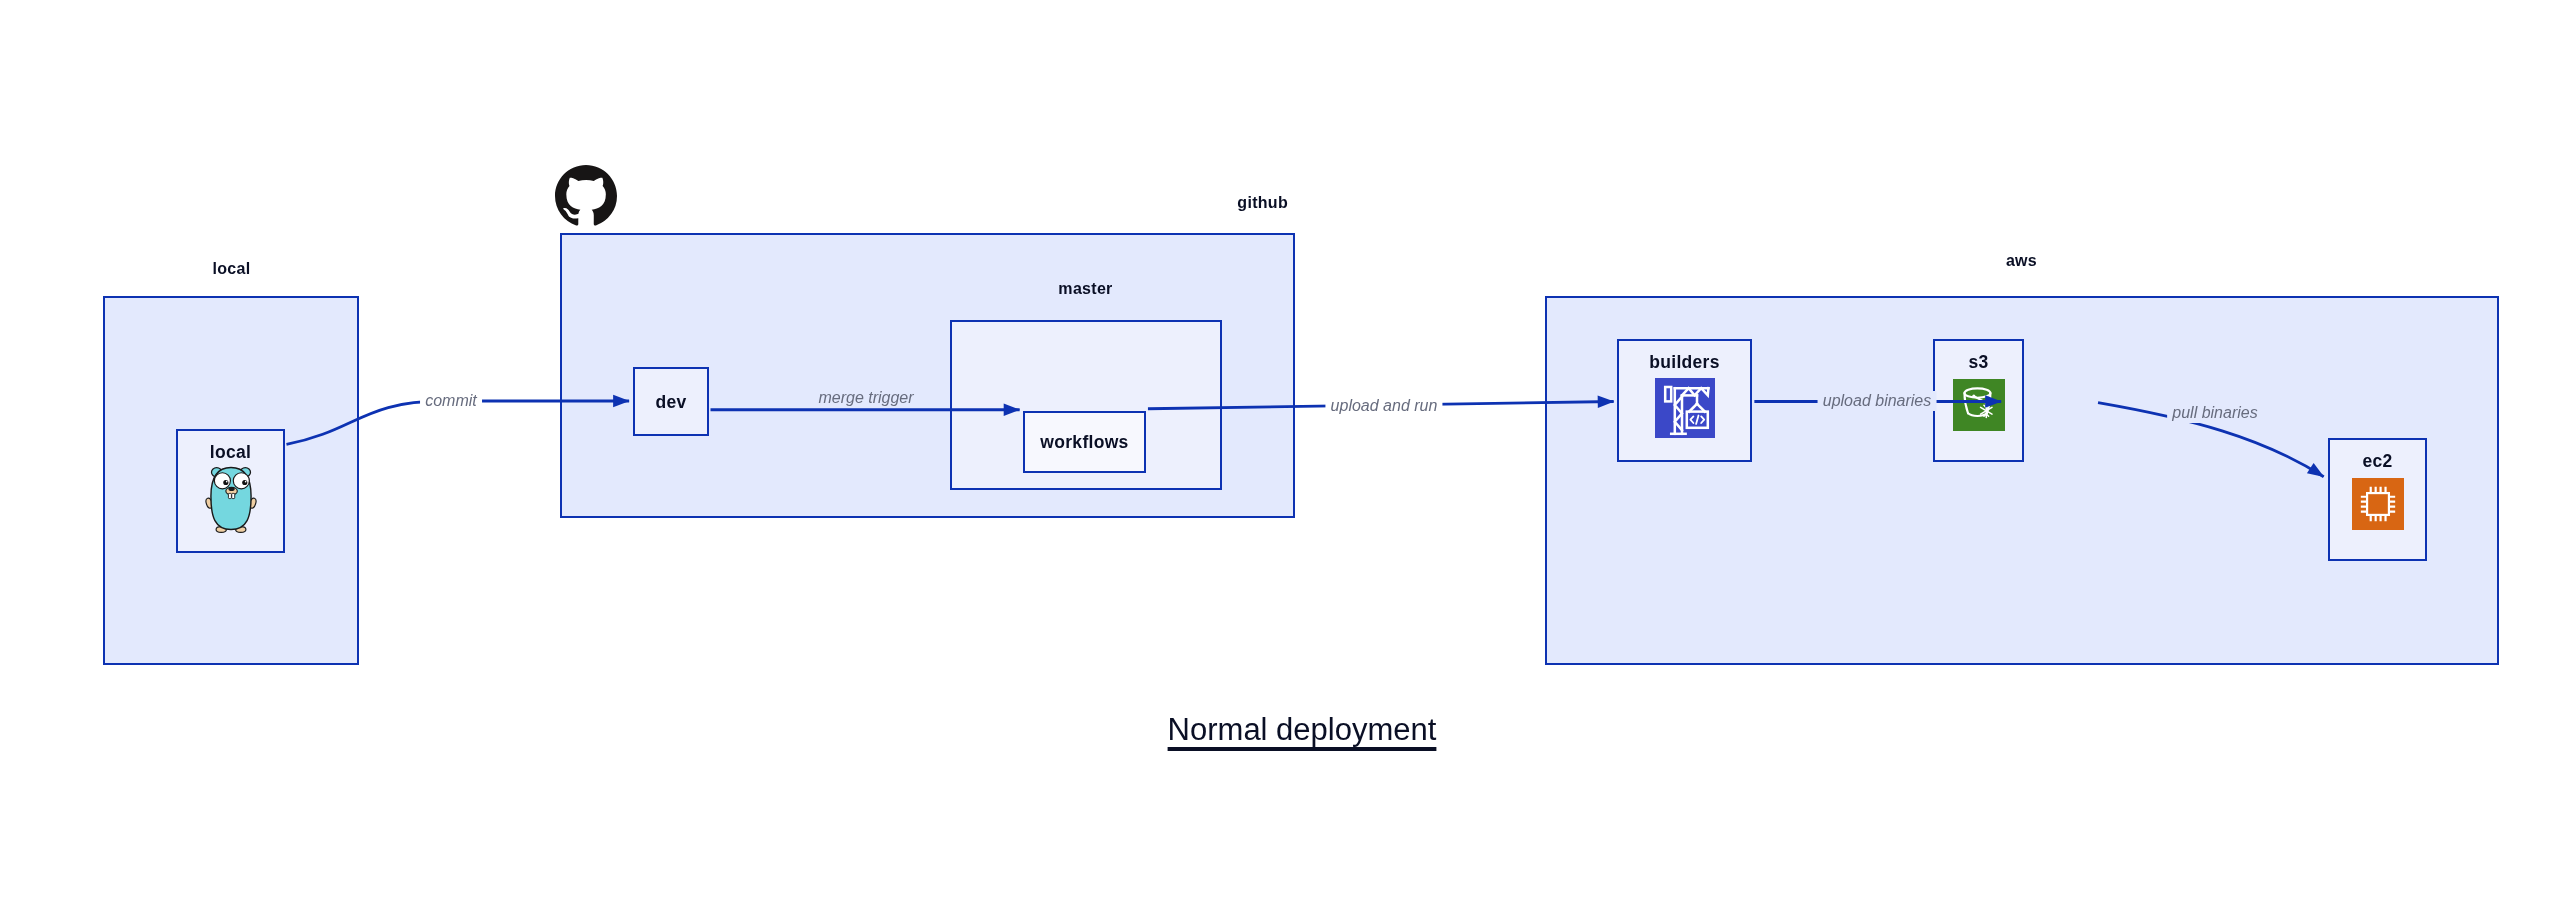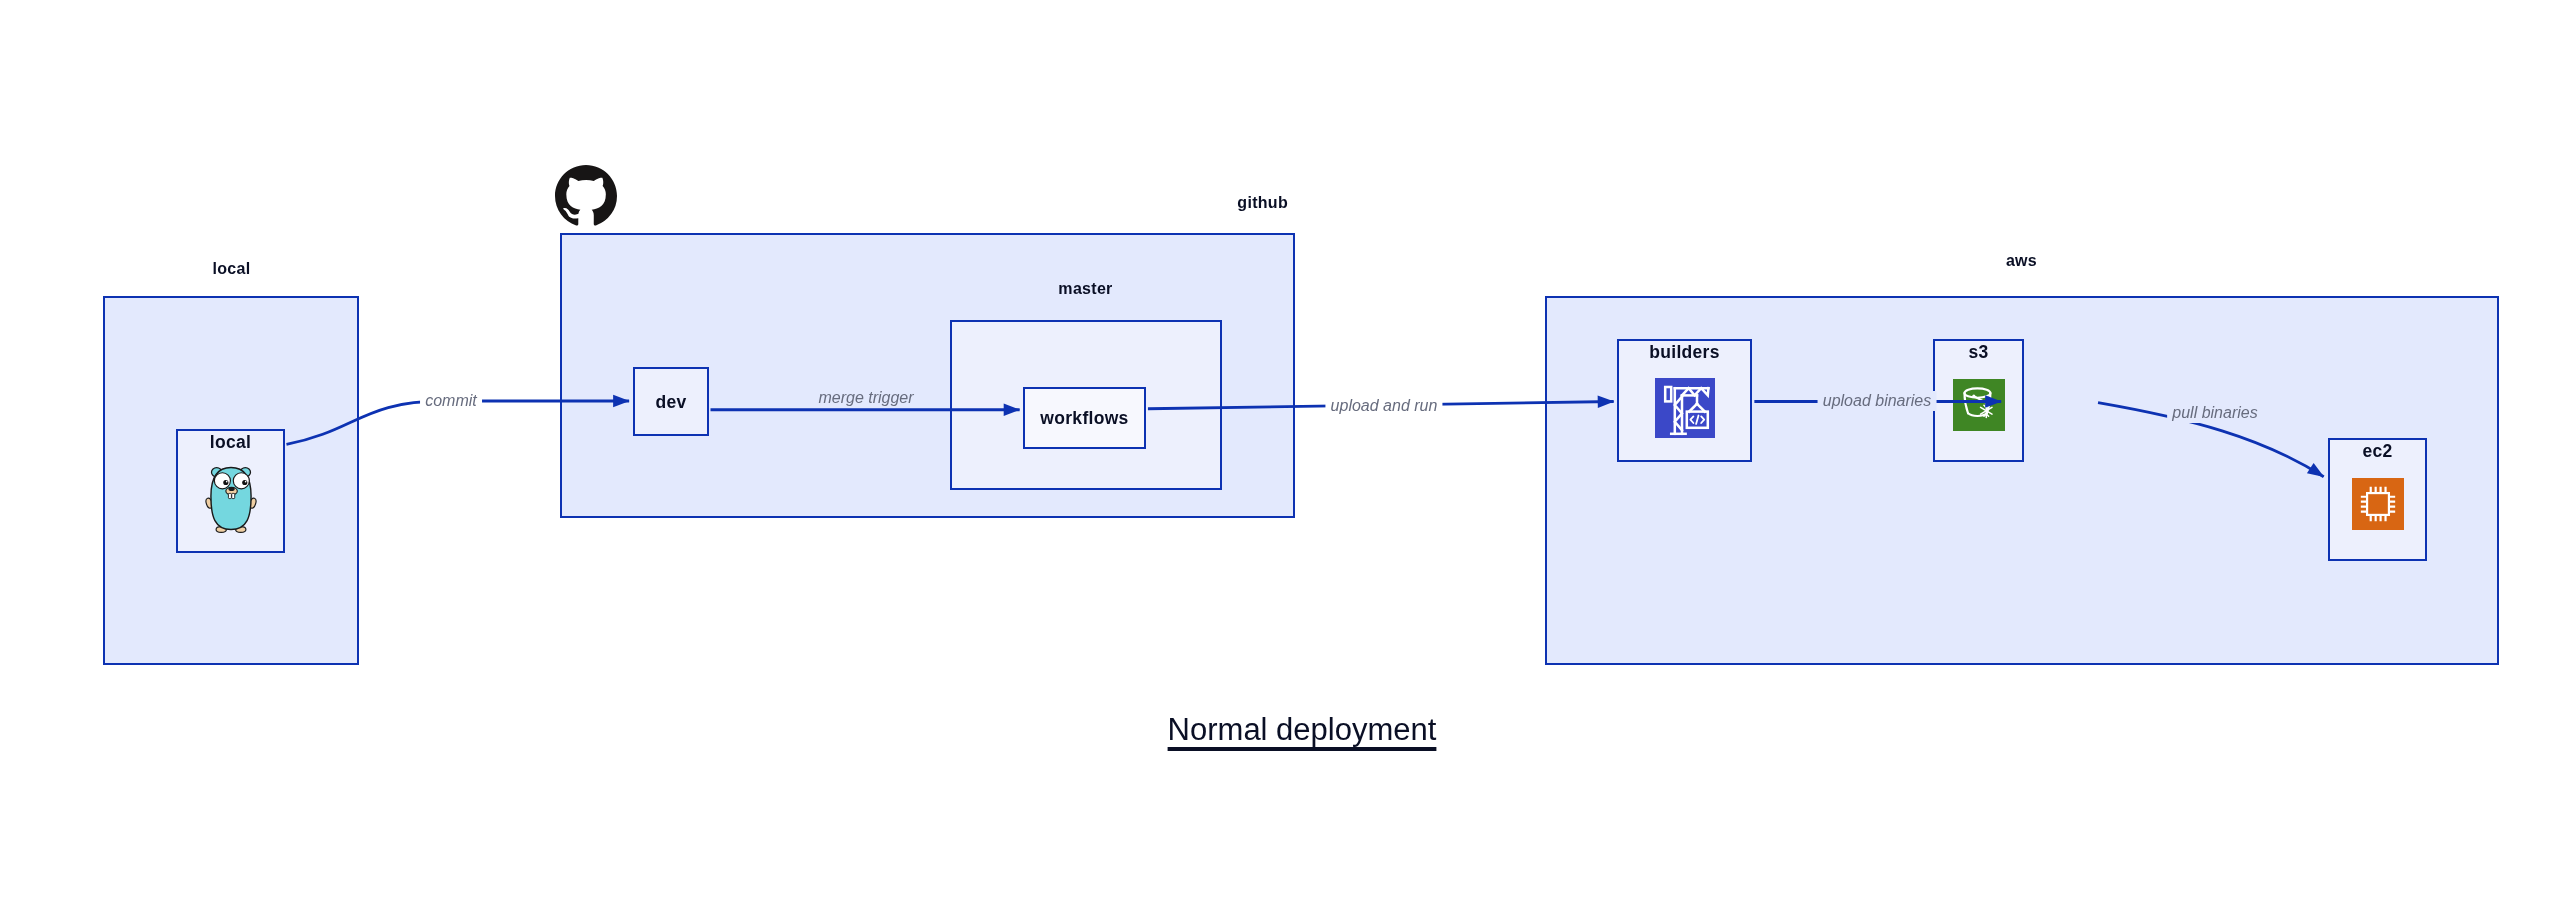--- a/index.html
+++ b/index.html
@@ -5,22 +5,22 @@
   html,body{margin:0;padding:0;background:#ffffff;}
   body{font-family:"Liberation Sans","DejaVu Sans",sans-serif;}
   .canvas{position:relative;width:2604px;height:902px;background:#ffffff;overflow:hidden;}
 
   
   .container-box{position:absolute;border:2.6px solid #0D32B2;background:#E3E9FD;box-sizing:border-box;}
   .container-label{position:absolute;color:#0A0F25;font-size:16px;font-weight:600;letter-spacing:0.3px;white-space:nowrap;}
 
   
   .node-box{position:absolute;border:2.6px solid #0D32B2;background:#EDF0FD;box-sizing:border-box;text-align:center;}
-  .node-box.inner{background:#F7F8FE;}
-  .node-label{color:#0A0F25;font-size:17.5px;font-weight:700;letter-spacing:0.3px;display:block;margin-top:1px;}
+  .node-box.inner{background:#F7F8FE;margin-top:24px;}
+  .node-label{color:#0A0F25;font-size:17.5px;font-weight:700;letter-spacing:0.3px;display:block;margin-top:11px;}
   .node-label.centered{position:absolute;left:0;right:0;top:50%;transform:translateY(-50%);margin:0;}
 
   .node-icon{position:absolute;left:50%;transform:translateX(-50%);}
 
   
   svg.edges{position:absolute;left:0;top:0;pointer-events:none;}
   .edge-label{position:absolute;transform:translate(-50%,-50%);color:#676C7E;font-size:16px;font-style:italic;white-space:nowrap;padding:1px 5.2px;}
   .edge-label.on-white{background:#ffffff;}
   .edge-label.on-lavender{background:#E3E9FD;}
 

